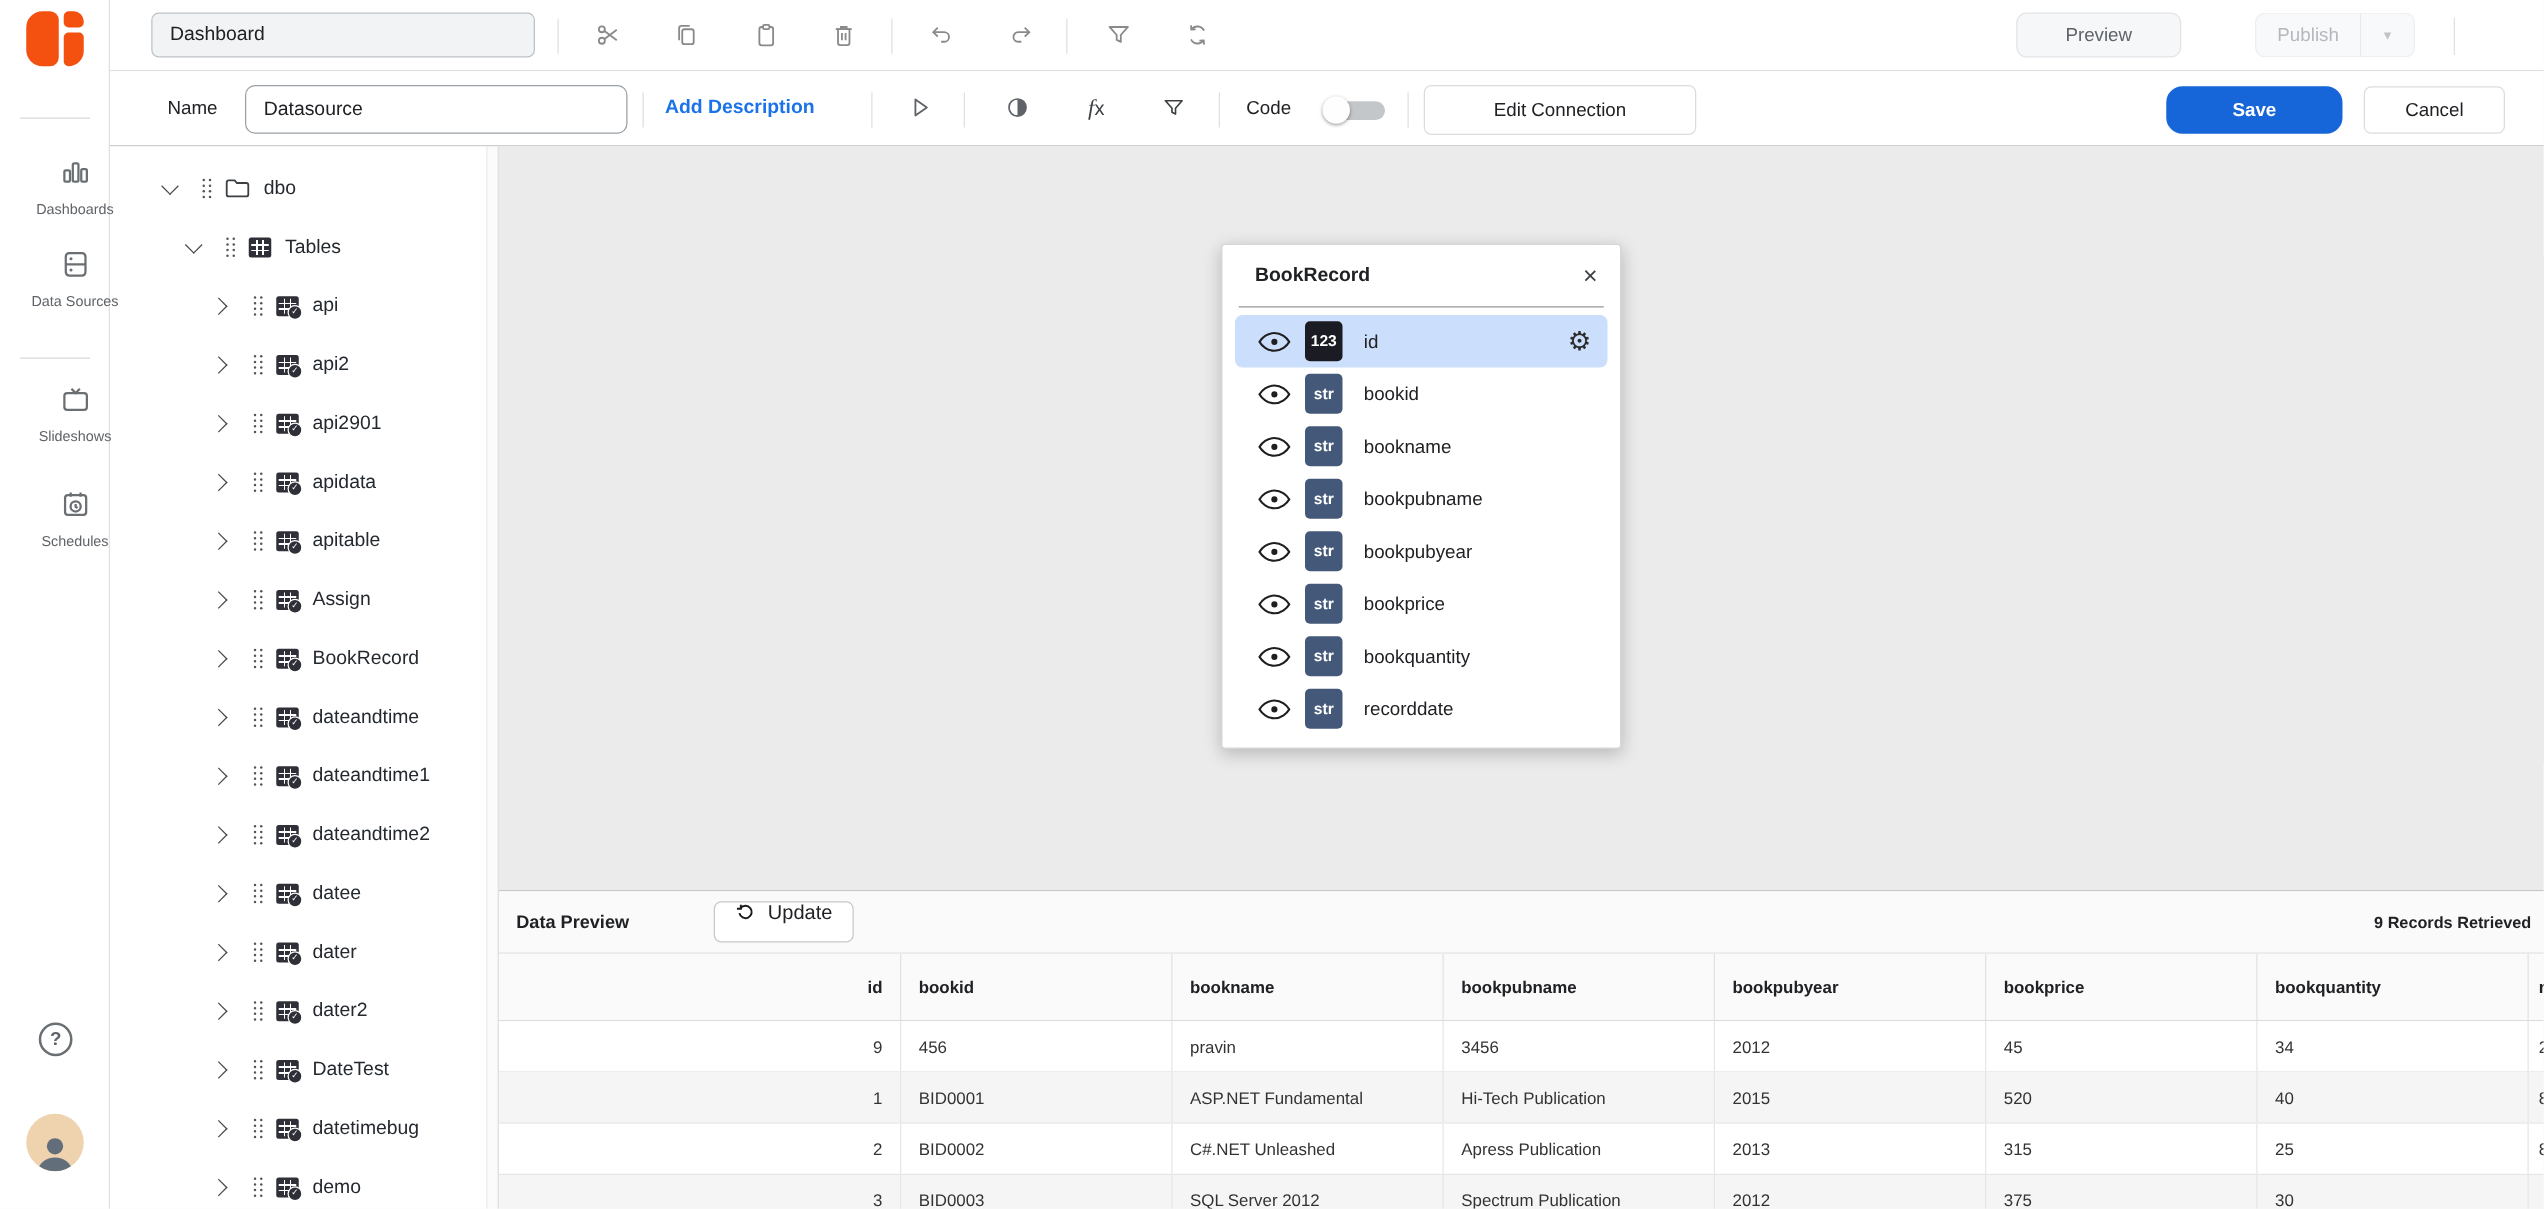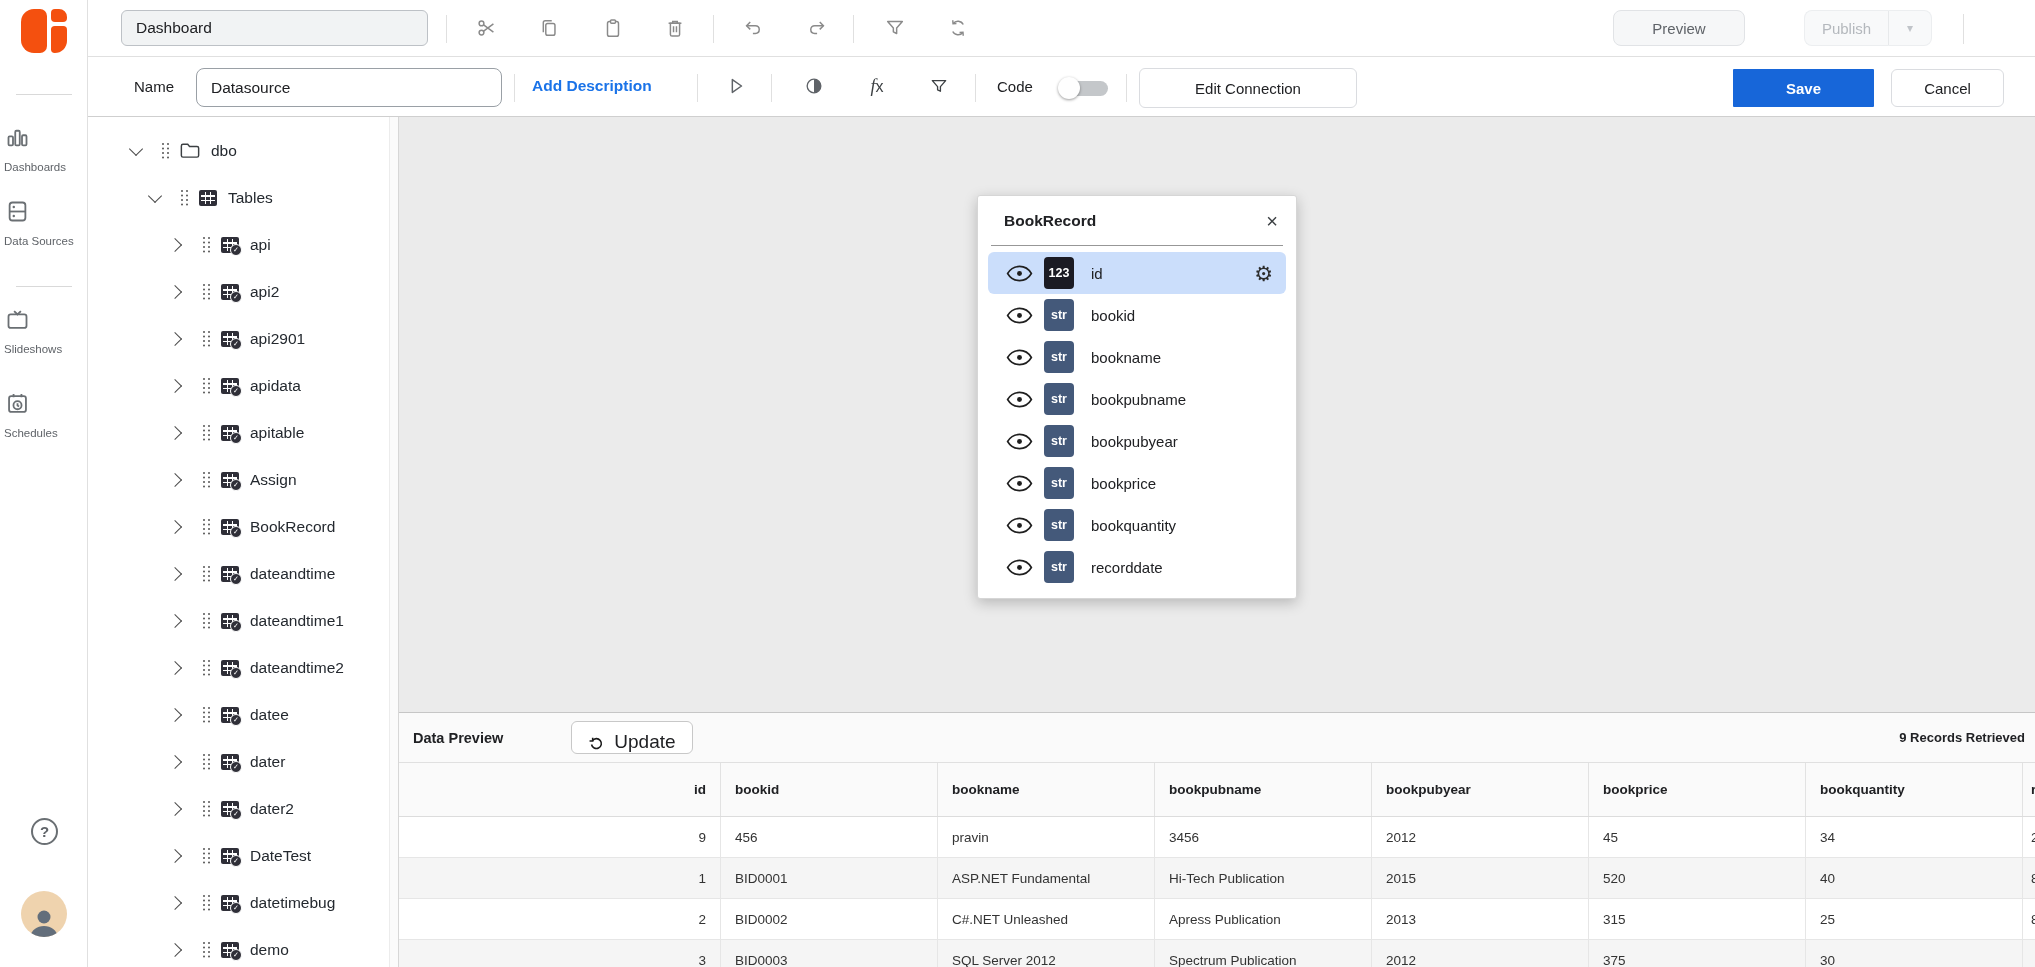--- a/index.html
+++ b/index.html
@@ -6,21 +6,21 @@
   html,body{width:2035px;height:967px;}
   body{position:relative;overflow:hidden;background:#fff;font-family:"Liberation Sans",sans-serif;color:#202124;}
 
   
   .rail{position:absolute;left:0;top:0;width:88px;height:967px;background:#fff;border-right:1px solid #e0e0e0;z-index:5;}
   .logo{position:absolute;left:21px;top:8px;width:46px;height:46px;}
   .logo .l1{position:absolute;left:0;top:1px;width:26px;height:44px;background:#f4500f;border-radius:13px 7px 7px 13px;}
   .logo .l2{position:absolute;left:30px;top:1px;width:16px;height:13px;background:#f4500f;border-radius:4px 8px 4px 4px;}
   .logo .l3{position:absolute;left:30px;top:18px;width:16px;height:27px;background:#f4500f;border-radius:4px 4px 13px 4px;}
   .rail-div{position:absolute;left:16px;width:56px;border-top:1px solid #d9d9d9;}
-  .rail-item{position:absolute;left:4px;width:88px;text-align:left;cursor:pointer;}
+  .rail-item{position:absolute;left:16px;width:88px;text-align:center;cursor:pointer;}
   .rail-item .ric{display:block;margin:0 auto;}
   .rail-item .rlabel{display:block;margin-top:6px;font-size:11.5px;color:#5f6368;}
   .help-circle{position:absolute;left:31px;width:27px;height:27px;border:2px solid #6a6f73;border-radius:50%;
     display:flex;align-items:center;justify-content:center;font-size:15px;font-weight:bold;color:#5f6368;}
   .avatar{position:absolute;left:21px;width:46px;height:46px;border-radius:50%;background:#efd3ae;overflow:hidden;display:flex;align-items:flex-end;justify-content:center;}
 
   
   .topbar1{position:absolute;left:88px;top:0;right:0;height:57px;background:#fff;border-bottom:1px solid #e0e0e0;z-index:4;}
   .topbar2{position:absolute;left:88px;top:57px;right:0;height:60px;background:#fff;border-bottom:1px solid #cfcfcf;z-index:4;}
   .tb-input{position:absolute;left:33px;top:10px;width:307px;height:36px;background:#f1f3f4;border:1px solid #bdc1c6;
@@ -38,21 +38,21 @@
   .add-desc{position:absolute;left:444px;top:20px;font-size:15.5px;font-weight:bold;color:#1a73e8;cursor:pointer;}
   .tb2-icon{position:absolute;width:36px;height:36px;top:11px;display:flex;align-items:center;justify-content:center;cursor:pointer;}
   .fx{font-size:16px;color:#3c4043;}
   .fx i{font-family:"Liberation Serif",serif;font-style:italic;font-size:18px;}
   .code-label{position:absolute;left:909px;top:21px;font-size:15px;color:#202124;}
   .toggle{position:absolute;left:970px;top:20px;width:58px;height:22px;cursor:pointer;}
   .toggle .track{position:absolute;left:4px;top:4px;width:46px;height:15px;background:#c4c7ca;border-radius:8px;}
   .toggle .knob{position:absolute;left:0;top:0;width:22px;height:22px;background:#fefefe;border-radius:50%;box-shadow:0 1px 3px rgba(0,0,0,.4);}
   .btn-edit-conn{position:absolute;left:1051px;top:11px;width:218px;height:40px;background:#fff;border:1px solid #dadce0;
     border-radius:6px;display:flex;align-items:center;justify-content:center;font-size:15px;color:#202124;cursor:pointer;}
-  .btn-save{position:absolute;left:1645px;top:12px;width:141px;height:38px;background:#1766d9;border:none;border-radius:1px;
+  .btn-save{position:absolute;left:1645px;top:12px;width:141px;height:38px;background:#1766d9;border:none;border-radius:13px;
     display:flex;align-items:center;justify-content:center;font-size:15px;font-weight:bold;color:#fff;cursor:pointer;}
   .btn-cancel{position:absolute;left:1803px;top:12px;width:113px;height:38px;background:#fff;border:1px solid #dadce0;border-radius:6px;
     display:flex;align-items:center;justify-content:center;font-size:15px;color:#202124;cursor:pointer;}
 
   
   .tree-panel{position:absolute;left:88px;top:117px;width:311px;bottom:0;background:#fff;border-right:1px solid #d7d7d7;overflow:hidden;z-index:3;}
   .tree-gutter{position:absolute;right:0;top:0;bottom:0;width:9px;background:#fbfbfb;border-left:1px solid #ececec;}
   .tree{padding-top:10px;}
   .tree-row{display:flex;align-items:center;height:47px;cursor:pointer;}
   .tree-row.folder{padding-left:43px;}
@@ -96,22 +96,22 @@
   .badge.num{background:#1b1b23;}
   .badge.str{background:#44597a;}
   .field-name{font-size:15px;color:#202124;}
   .gear{display:none;margin-left:auto;margin-right:13px;font-size:21px;color:#2d2d2d;line-height:1;cursor:pointer;}
   .field-row.selected .gear{display:block;}
 
   
   .preview-panel{position:absolute;left:399px;top:712px;right:0;bottom:0;background:#fff;border-top:1px solid #c6c6c6;overflow:hidden;z-index:2;}
   .preview-bar{height:50px;display:flex;align-items:center;background:#fafafa;border-bottom:1px solid #e0e0e0;padding-left:14px;}
   .preview-title{font-size:14.5px;font-weight:bold;color:#202124;}
-  .btn-update{margin-left:68px;height:33px;display:flex;align-items:flex-end;gap:9px;background:#fff;border:1px solid #c8c8c8;
-    border-radius:6px;padding:0 16px;font-size:19px;color:#202124;cursor:pointer;}
+  .btn-update{margin-left:68px;height:33px;display:flex;align-items:flex-start;gap:9px;background:#fff;border:1px solid #c8c8c8;
+    border-radius:6px;padding:0 16px;font-size:16px;color:#202124;cursor:pointer;}
   .records{margin-left:auto;margin-right:10px;font-size:13px;font-weight:bold;color:#202124;}
   .thead{display:flex;height:54px;background:#fafafa;border-bottom:1px solid #dcdcdc;}
   .hcell{display:flex;align-items:center;padding:0 14px;font-size:13.5px;font-weight:bold;color:#202124;border-right:1px solid #e2e2e2;flex:none;}
   .tbody .trow{display:flex;height:41px;border-bottom:1px solid #e6e6e6;background:#fff;}
   .tbody .trow.alt{background:#f5f5f5;}
   .cell{display:flex;align-items:center;padding:0 14px;font-size:13.5px;color:#333;border-right:1px solid #e6e6e6;flex:none;overflow:hidden;white-space:nowrap;}
   .thead .i0,.trow .i0{width:322px;justify-content:flex-end;}
   .thead .i1,.trow .i1,.thead .i2,.trow .i2,.thead .i3,.trow .i3,.thead .i4,.trow .i4,
   .thead .i5,.trow .i5,.thead .i6,.trow .i6{width:217px;}
   .thead .i7,.trow .i7{width:217px;padding:0 8px;}

